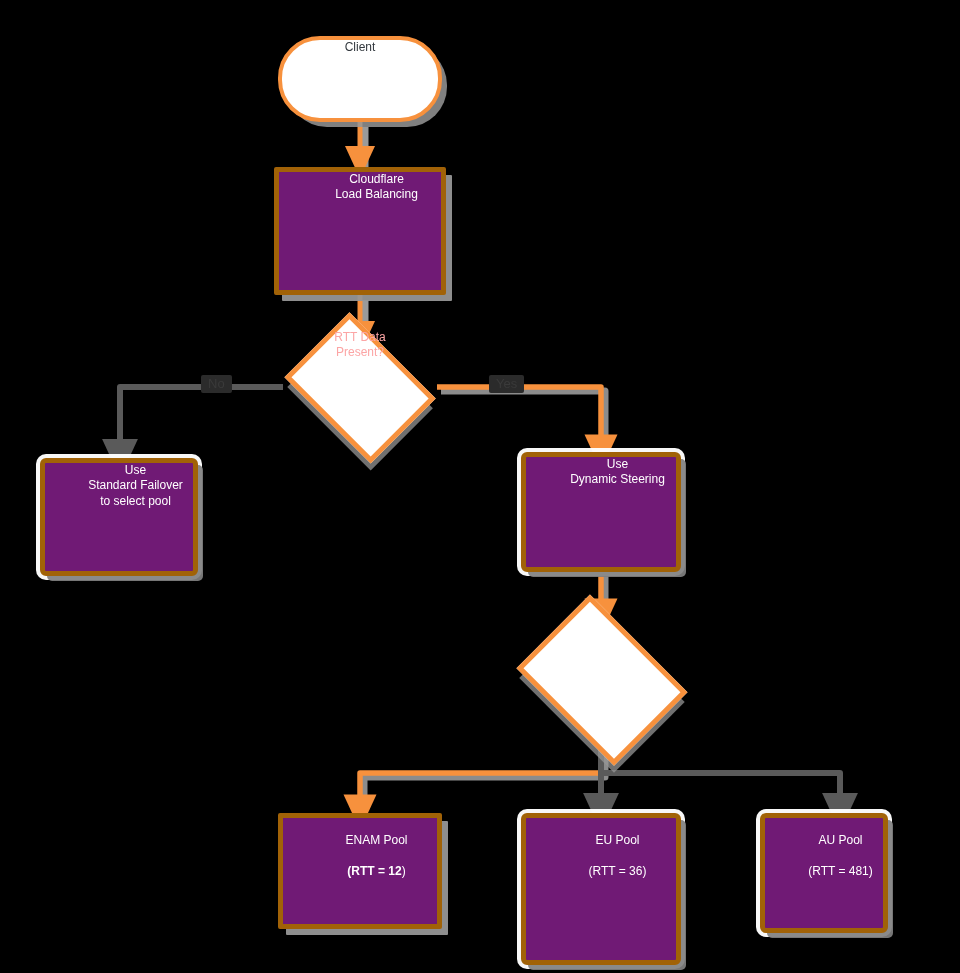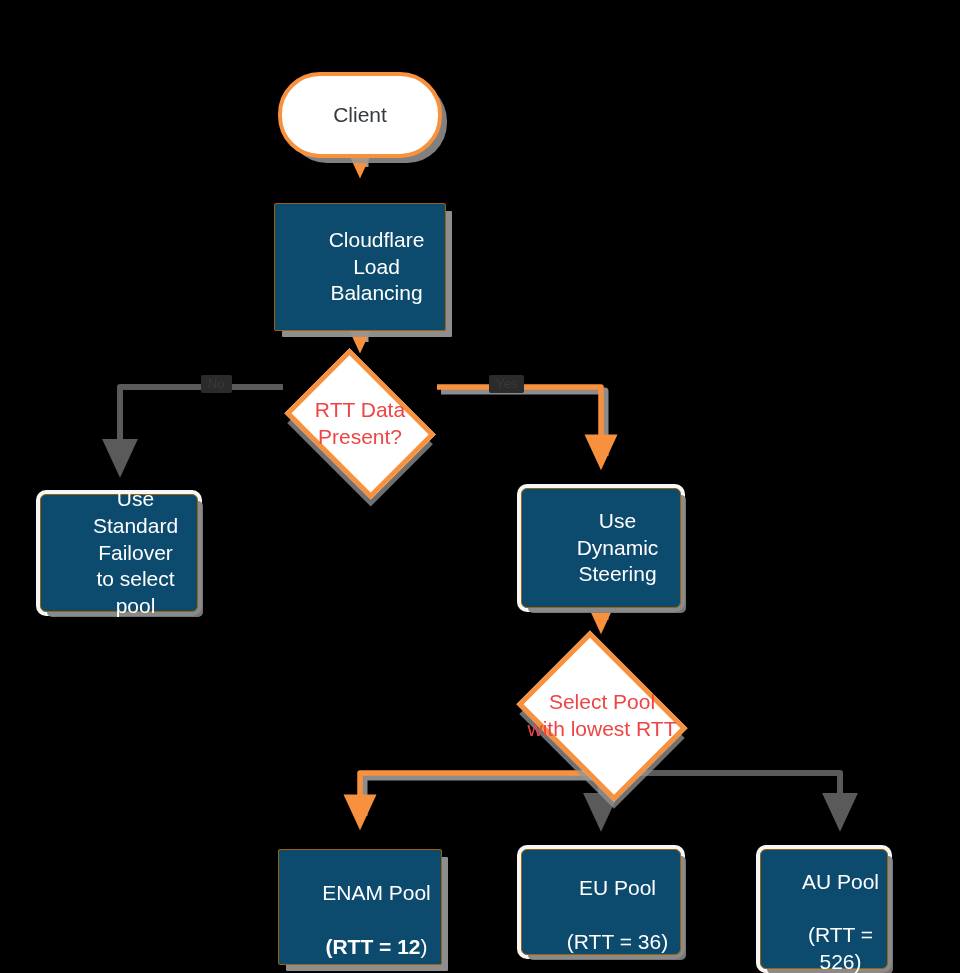--- a/index.html
+++ b/index.html
@@ -25,37 +25,36 @@
     width: 960px;
     height: 973px;
     pointer-events: none;
   }
 
   
   .node {
     position: absolute;
     box-sizing: border-box;
     display: flex;
-    align-items: center;
+    align-items: flex-start;
     justify-content: center;
     text-align: center;
     line-height: 1.28;
-    font-size: 21px;
+    font-size: 12px;
     z-index: 5;
-    margin-top: 36px;
   }
   .node .label {
     white-space: pre-line;
     padding: 0 6px;
   }
 
   
   .node.process {
-    background: #0c4a6e;
-    border: 1px solid #a16207;
+    background: #701a75;
+    border: 5px solid #a16207;
     border-radius: 6px;
     color: #FFFFFF;
     box-shadow: 6px 6px 0 -1px rgba(128,128,128,0.92),
                 0 0 0 4px rgba(255,255,255,0.97);
     padding-left: 33px;
   }
   .node.process.sharp {
     border-radius: 2px;
     box-shadow: 7px 7px 0 -1px rgba(150,150,150,0.95);
   }
@@ -65,21 +64,21 @@
     background: #FFFFFF;
     border: 4px solid #F7913D;
     border-radius: 42px;
     color: #33393F;
     box-shadow: 7px 7px 0 -2px rgba(150,150,150,0.85);
   }
 
   
   .node.decision {
     background: transparent;
-    color: #ef4444;
+    color: #fca5a5;
   }
   .node.decision .dia {
     position: absolute;
     left: 50%;
     top: 50%;
     width: 71%;
     height: 71%;
     transform: translate(-50%,-50%) rotate(45deg);
     background: #FFFFFF;
     border: 5px solid #F7913D;
@@ -190,38 +189,36 @@
 to select pool</span>
   </div>
 
   <div class="node process" style="left:521px; top:452px; width:160px; height:120px;">
     <span class="label">Use
 Dynamic Steering</span>
   </div>
 
   <div class="node decision" style="left:512px; top:614px; width:180px; height:132px;">
     <span class="dia"></span>
-    <span class="label">Select Pool
-with lowest RTT</span>
   </div>
 
   <div class="node process sharp" style="left:278px; top:813px; width:164px; height:116px;">
     <span class="label">
       <span>ENAM Pool</span><br>
       <span class="bold">(</span><span class="bold">RTT = 12</span><span>)</span>
     </span>
   </div>
 
-  <div class="node process" style="left:521px; top:813px; width:160px; height:106px;">
+  <div class="node process" style="left:521px; top:813px; width:160px; height:152px;">
     <span class="label">
       <span>EU Pool</span><br>
       <span>(</span><span>RTT = 36</span><span>)</span>
     </span>
   </div>
 
   <div class="node process" style="left:760px; top:813px; width:128px; height:120px;">
     <span class="label">
       <span>AU Pool</span><br>
-      <span>(</span><span>RTT = 526</span><span>)</span>
+      <span>(</span><span>RTT = 481</span><span>)</span>
     </span>
   </div>
 
 </div>
 
 </body></html>

